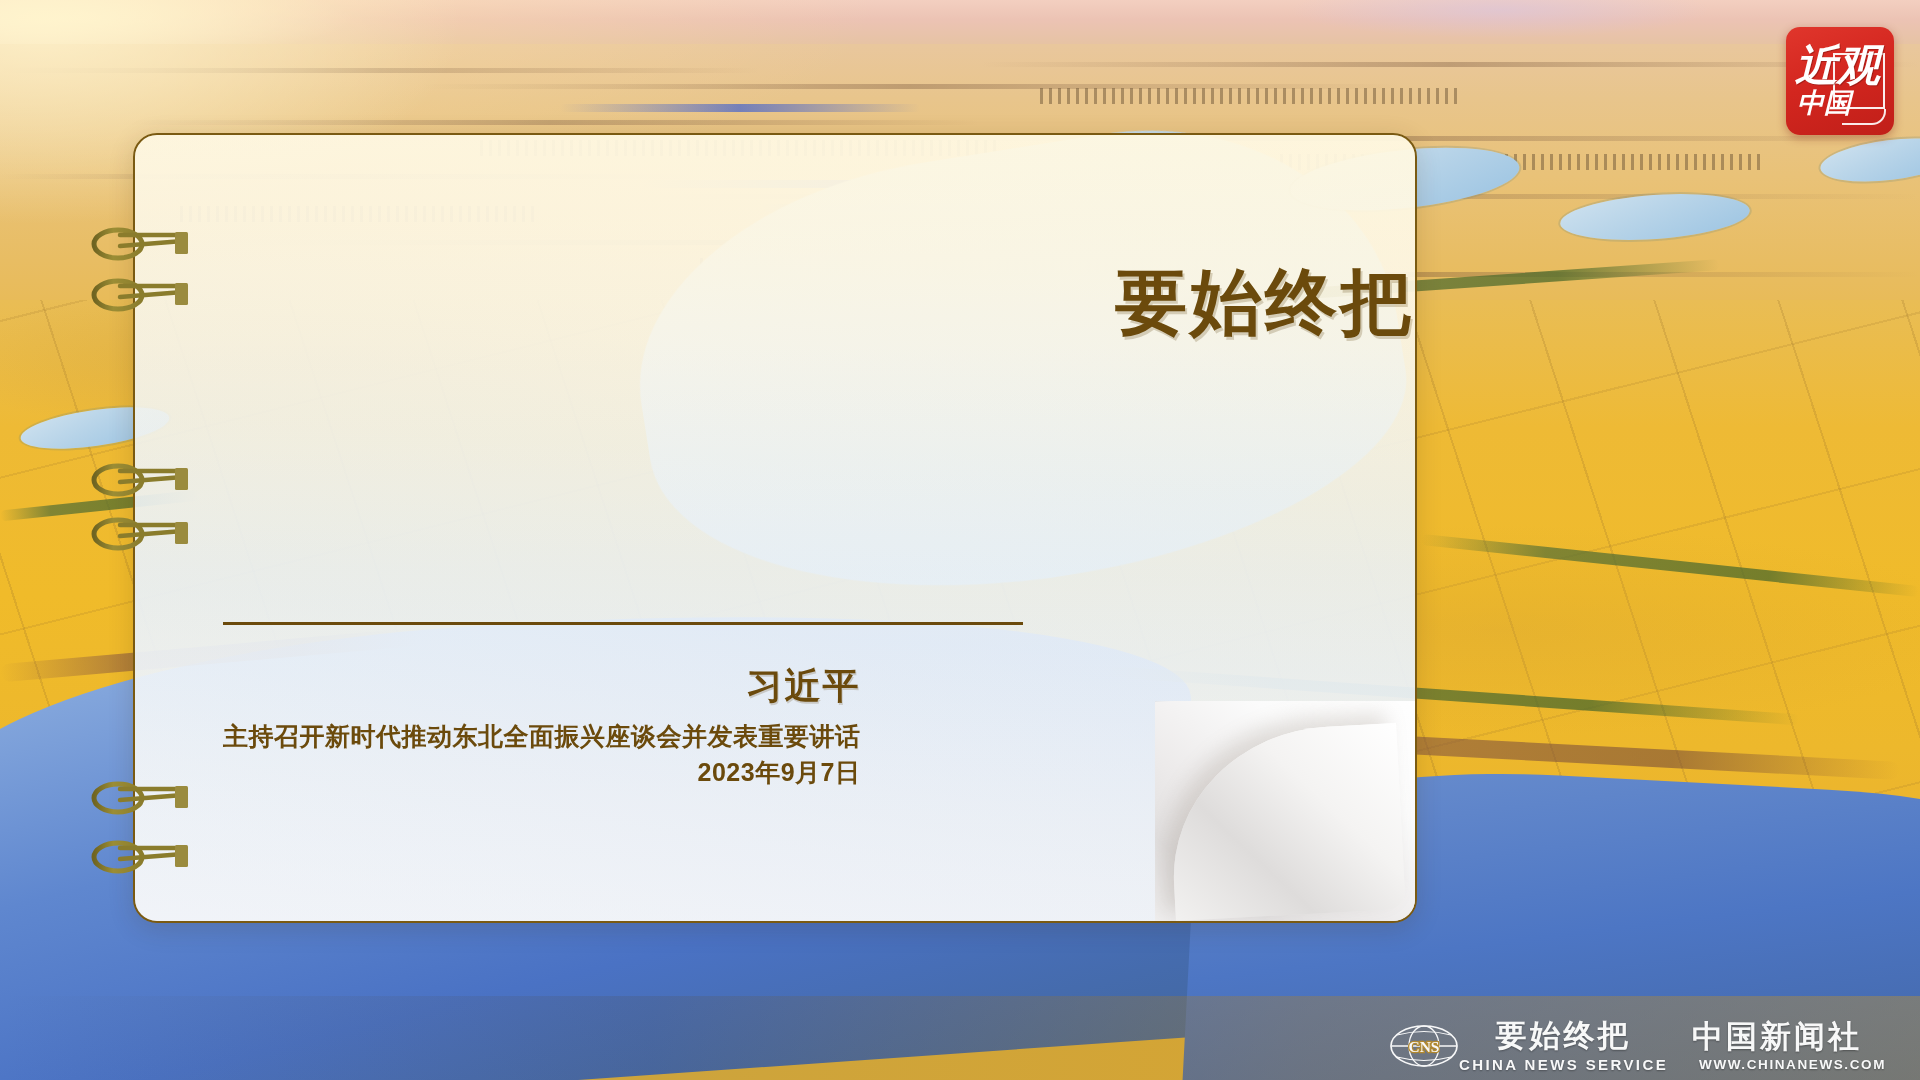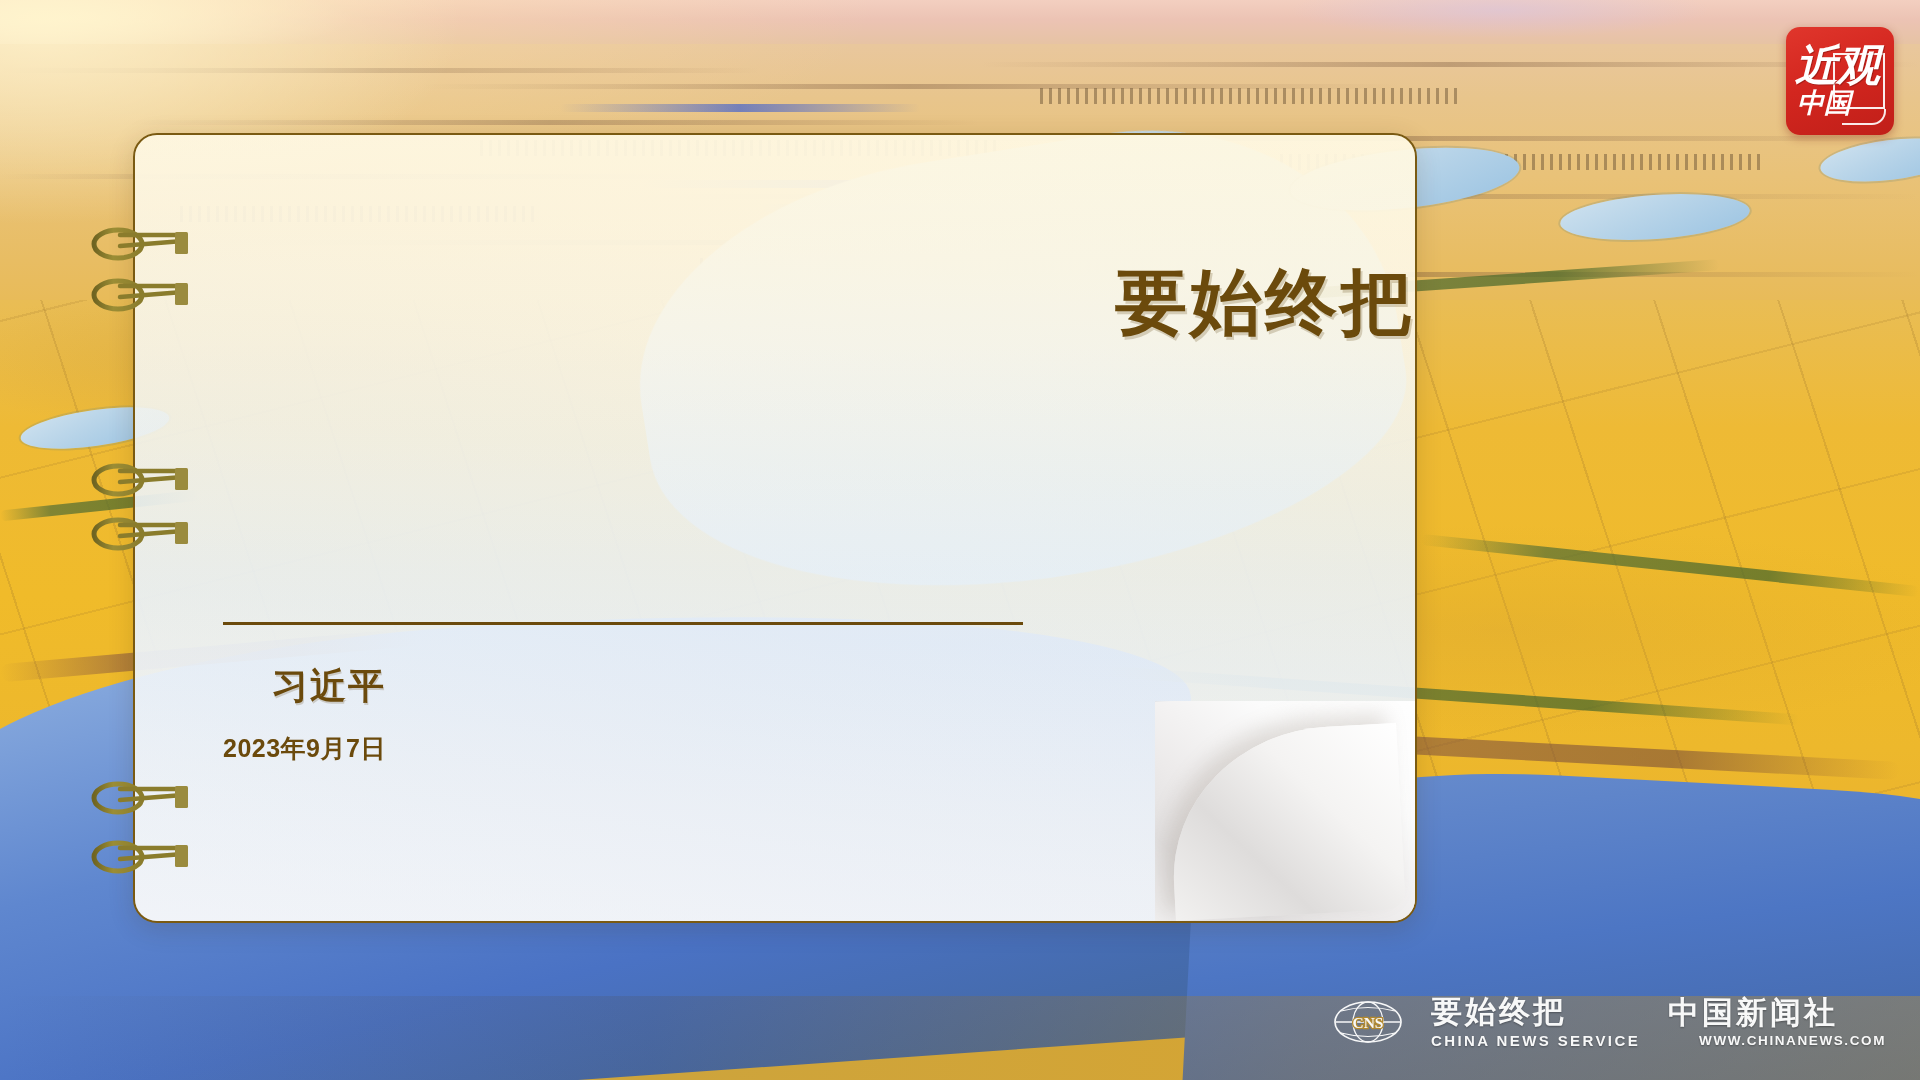--- a/index.html
+++ b/index.html
@@ -154,21 +154,21 @@
 
   .divider{
     position:absolute; left:88px; top:487px; width:800px; height:3px;
     background:#6b4a0c;
   }
 
   .attrib{ position:absolute; left:88px; top:527px; }
   .attrib .name{
     color:#6b4a0c; font-weight:700; font-size:36px; letter-spacing:2px;
     text-shadow:1px 2px 0 rgba(90,62,10,.20);
-    margin-bottom:20px;
+    margin-bottom:8px;
   }
   .attrib .meta{
     color:#6b4a0c; font-weight:700; font-size:25px; line-height:1.42; letter-spacing:.5px;
   }
 
   
   .curl{
     position:absolute; right:0; bottom:0; width:260px; height:220px; overflow:hidden;
     pointer-events:none;
   }
@@ -217,23 +217,24 @@
   }
   .logo .l-swoosh{
     position:absolute; right:8px; bottom:10px; width:44px; height:16px;
     border-bottom:2px solid rgba(255,255,255,.9);
     border-right:2px solid rgba(255,255,255,.9);
     border-radius:0 0 14px 0;
   }
 
   
   .wm{
-    position:absolute; right:34px; bottom:32px;
-    display:flex; align-items:center; gap:28px;
+    position:absolute; right:34px; bottom:8px;
+    display:flex; align-items:center; gap:0;
     opacity:.95;
+    text-align:center;
   }
   .wm .globe{ width:70px; height:46px; }
   .wm .blk{ display:flex; flex-direction:column; line-height:1; }
   .wm .cn{
     color:#fff; font-size:31px; font-weight:700; letter-spacing:3px;
     font-family:"Liberation Serif","DejaVu Serif",serif;
     text-shadow:0 1px 2px rgba(0,0,0,.35);
   }
   .wm .en{
     color:#fff; font-size:15px; font-weight:700; letter-spacing:2.4px; margin-top:6px;
@@ -301,20 +302,21 @@
     <div class="card-inner">
       <div class="headline">
         <span>要始终把</span>
       </div>
     </div>
 
     <div class="divider"></div>
 
     <div class="attrib">
       <div class="name">习近平</div>
+      <div class="meta">主持召开新时代推动东北全面振兴座谈会并发表重要讲话</div>
       <div class="meta">2023年9月7日</div>
     </div>
 
     <div class="curl">
       <div class="sheet"></div>
       <div class="fold"></div>
     </div>
   </div>
 
   <svg class="rings" viewBox="0 0 1920 1080">

